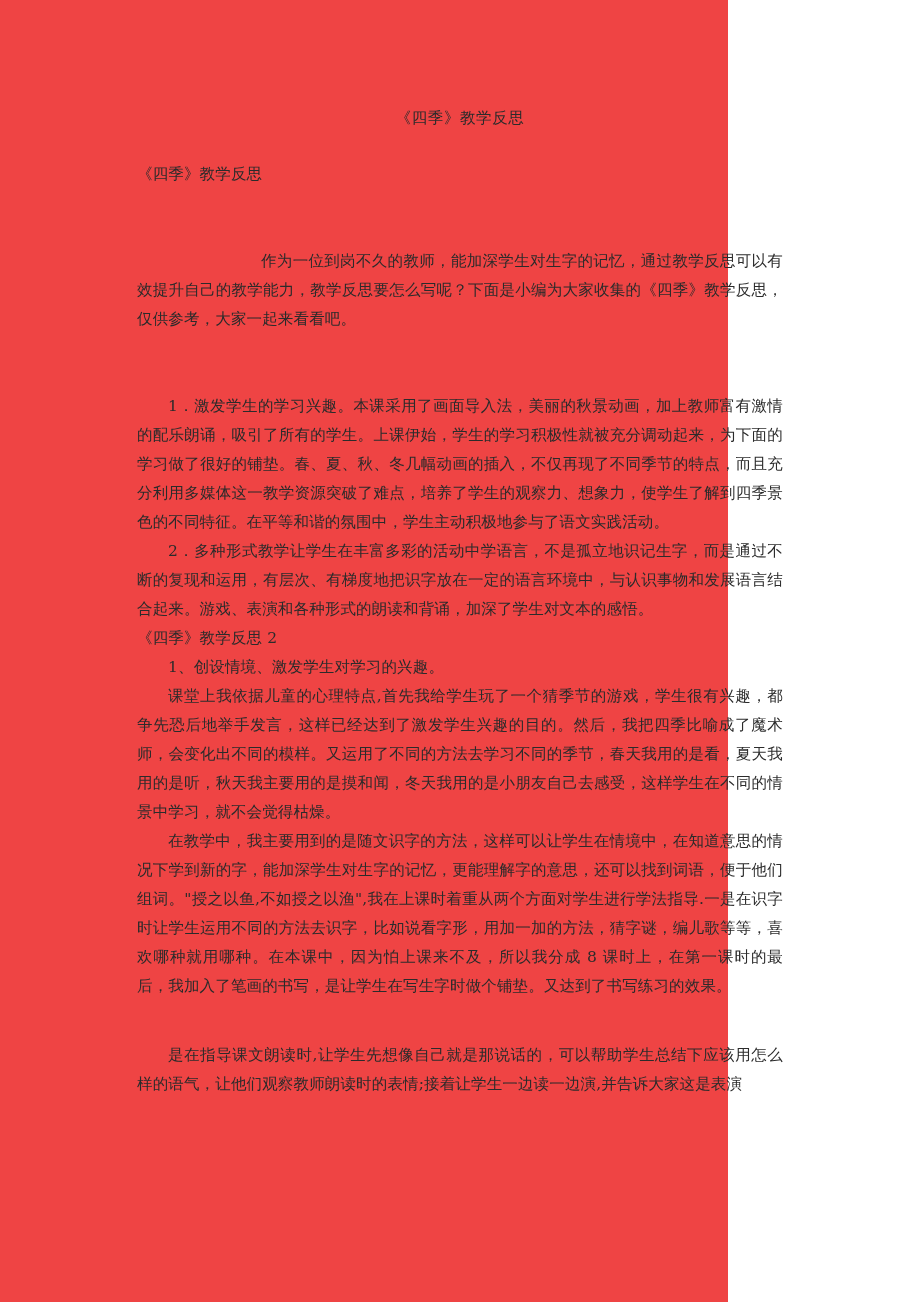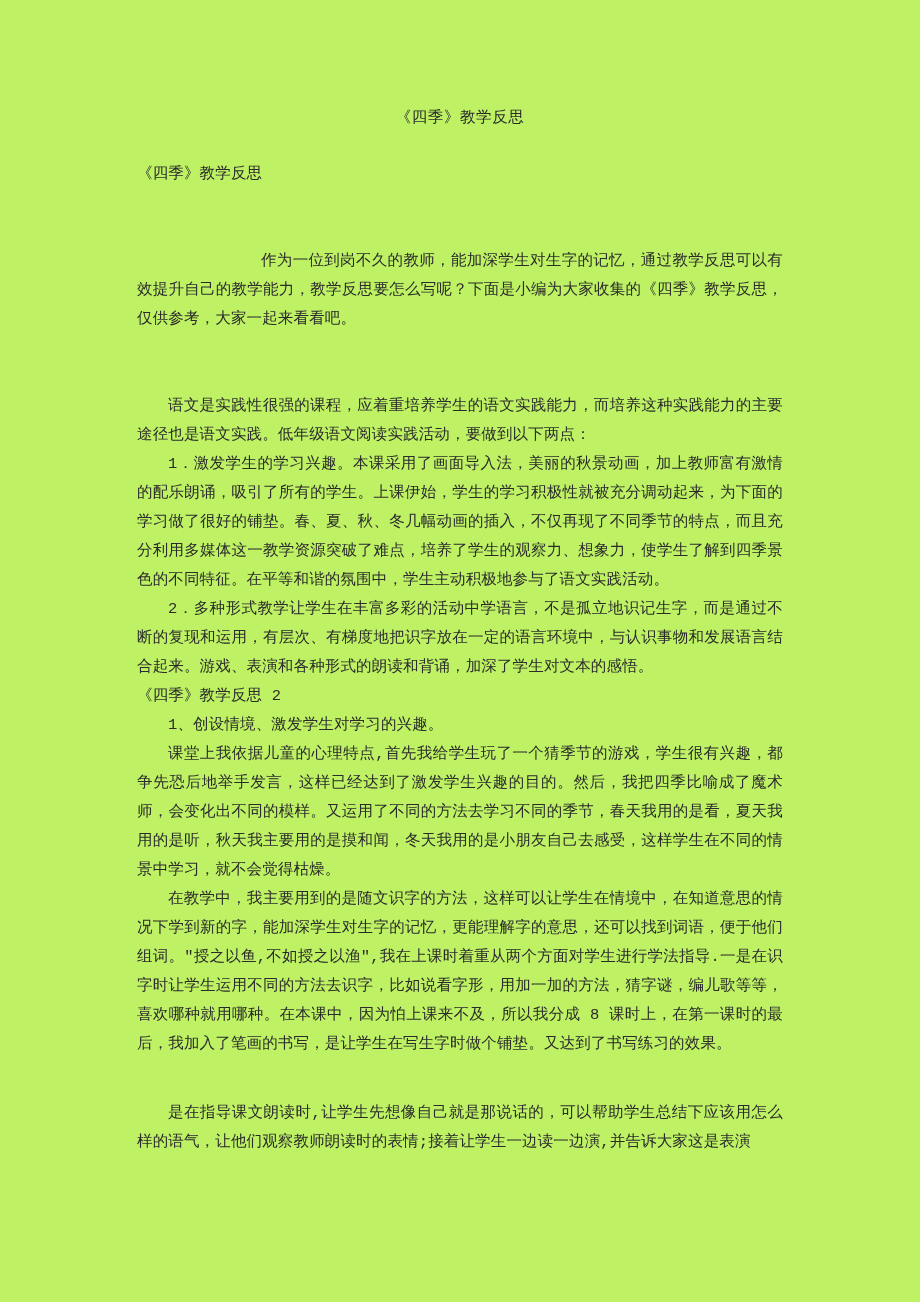--- a/index.html
+++ b/index.html
@@ -11,25 +11,24 @@
   body {
     width: 920px;
     height: 1302px;
     overflow: hidden;
     font-family: "DejaVu Serif", "Liberation Serif", serif;
     color: #2b2b2b;
     -webkit-font-smoothing: antialiased;
   }
   .page {
     position: relative;
-    width: 920px;
+    width: 728px;
     height: 1302px;
     box-sizing: border-box;
-    background: #bef264;
-    font-family: Liberation Mono, monospace;
+    background: #ef4444;
   }
   .doc-title {
     position: absolute;
     top: 104px;
     left: 0;
     width: 920px;
     text-align: center;
     font-size: 15.5px;
     line-height: 29px;
     letter-spacing: 0.6px;
@@ -78,21 +77,20 @@
 
     <p class="heading">《四季》教学反思</p>
 
     <div class="spacer-md"></div>
 
     <p class="indent-big">作为一位到岗不久的教师，能加深学生对生字的记忆，通过教学反思可以有效提升自己的教学能力，教学反思要怎么写呢？下面是小编为大家收集的《四季》教学反思，仅供参考，大家一起来看看吧。</p>
 
     <div class="spacer-md"></div>
 
 
-    <p class="indent-2">语文是实践性很强的课程，应着重培养学生的语文实践能力，而培养这种实践能力的主要途径也是语文实践。低年级语文阅读实践活动，要做到以下两点：</p>
 
     <p class="indent-2">1．激发学生的学习兴趣。本课采用了画面导入法，美丽的秋景动画，加上教师富有激情的配乐朗诵，吸引了所有的学生。上课伊始，学生的学习积极性就被充分调动起来，为下面的学习做了很好的铺垫。春、夏、秋、冬几幅动画的插入，不仅再现了不同季节的特点，而且充分利用多媒体这一教学资源突破了难点，培养了学生的观察力、想象力，使学生了解到四季景色的不同特征。在平等和谐的氛围中，学生主动积极地参与了语文实践活动。</p>
 
     <p class="indent-2">2．多种形式教学让学生在丰富多彩的活动中学语言，不是孤立地识记生字，而是通过不断的复现和运用，有层次、有梯度地把识字放在一定的语言环境中，与认识事物和发展语言结合起来。游戏、表演和各种形式的朗读和背诵，加深了学生对文本的感悟。</p>
 
     <p class="heading">《四季》教学反思 2</p>
 
     <p class="indent-2">1、创设情境、激发学生对学习的兴趣。</p>
 
     <p class="indent-2">课堂上我依据儿童的心理特点,首先我给学生玩了一个猜季节的游戏，学生很有兴趣，都争先恐后地举手发言，这样已经达到了激发学生兴趣的目的。然后，我把四季比喻成了魔术师，会变化出不同的模样。又运用了不同的方法去学习不同的季节，春天我用的是看，夏天我用的是听，秋天我主要用的是摸和闻，冬天我用的是小朋友自己去感受，这样学生在不同的情景中学习，就不会觉得枯燥。</p>

